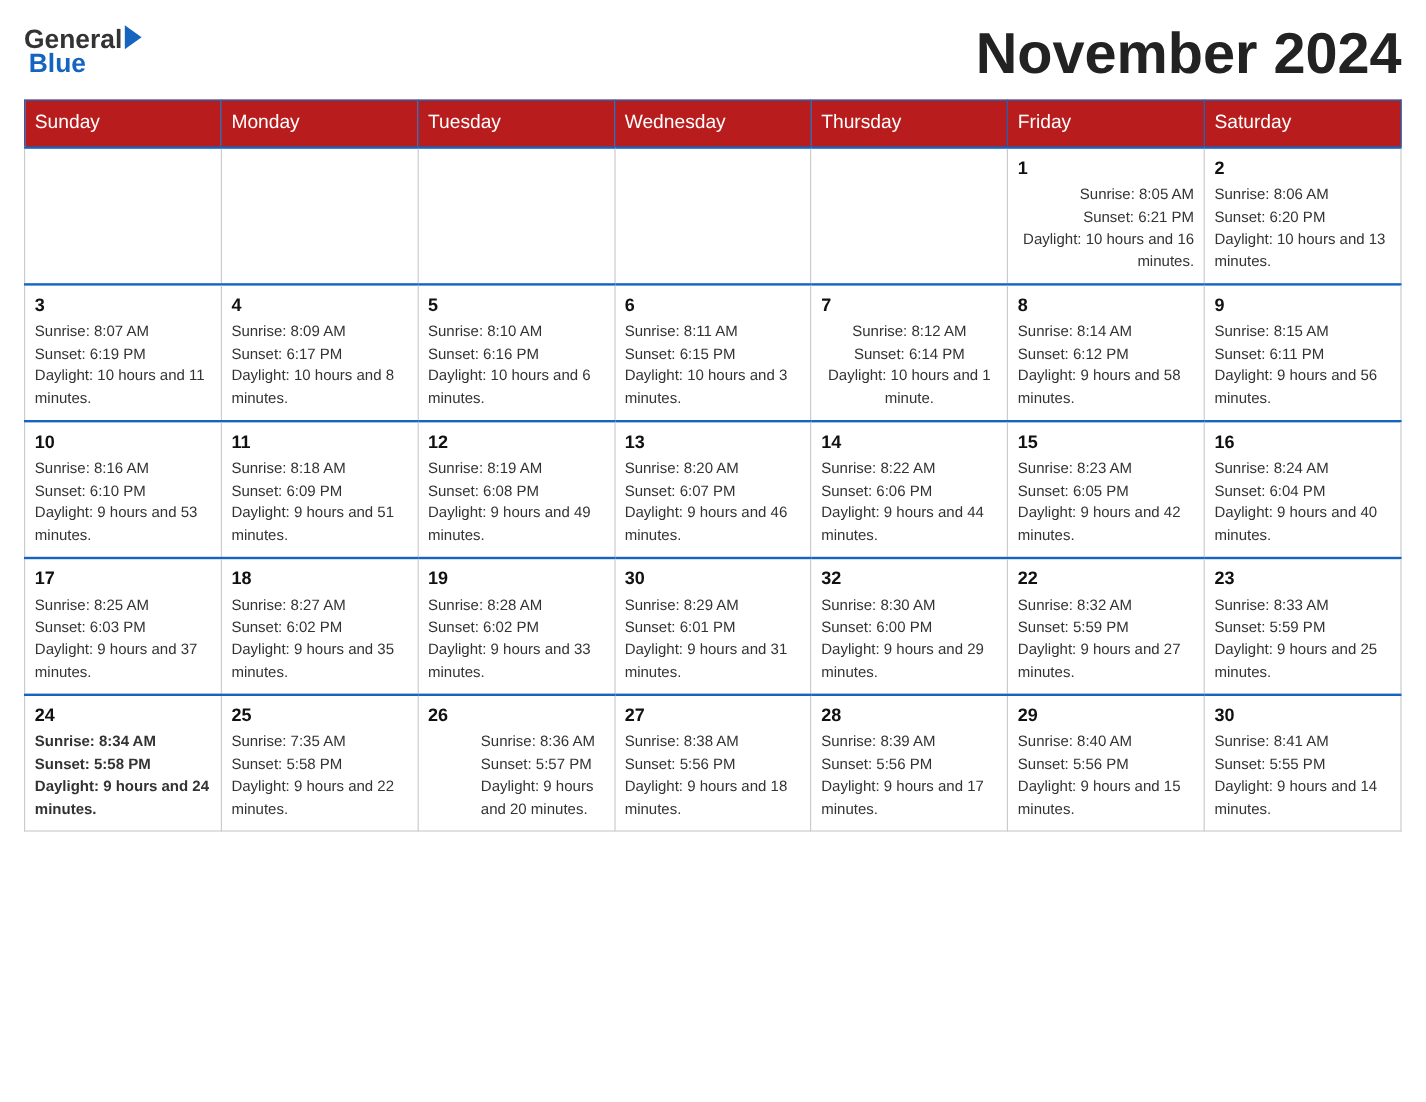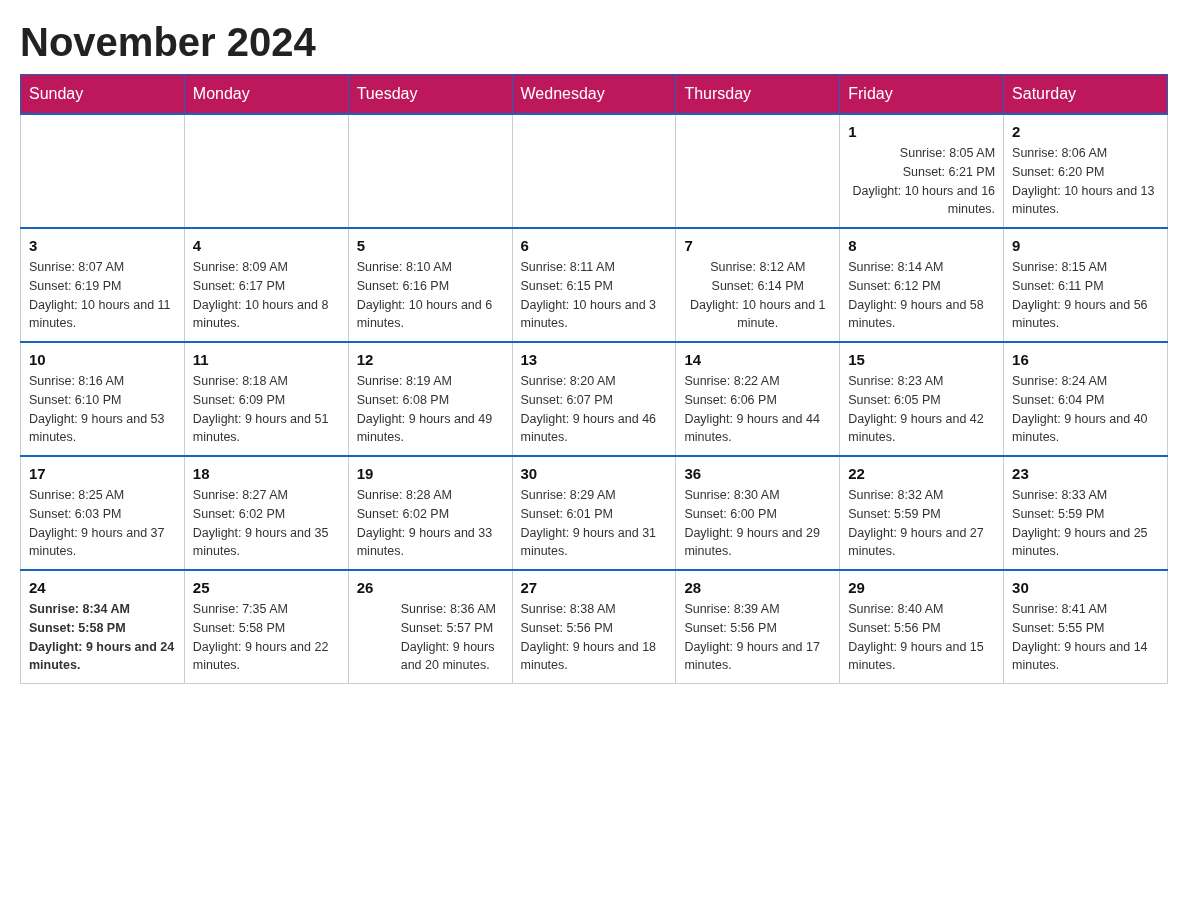--- a/index.html
+++ b/index.html
@@ -29,37 +29,37 @@
       border-bottom: 10px solid transparent;
       display: inline-block;
       margin-left: 2px;
       vertical-align: middle;
       margin-top: -4px;
     }
     .title-block {
       text-align: right;
     }
     .month-title {
-      font-size: 40px;
+      font-size: 48px;
       font-weight: bold;
       color: #222;
       line-height: 1.1;
     }
     .location-title {
       font-size: 22px;
       color: #444;
       margin-top: 4px;
     }
     .calendar {
       width: 100%;
       border-collapse: collapse;
       margin-top: 10px;
     }
     .calendar th {
-      background: #be185d;
+      background: #b91c1c;
       color: #fff;
       padding: 10px 8px;
       font-size: 16px;
       font-weight: normal;
       text-align: left;
       border: 1px solid #1565c0;
     }
     .calendar td {
       vertical-align: top;
       padding: 8px;
@@ -105,20 +105,27 @@
       font-weight: bold;
       color: #1565c0;
       margin-left: 4px;
       margin-top: -6px;
     }
   </style>
 </head>
 <body>
 
 <div class="header">
+  <div class="logo-wrapper">
+    <div class="logo-line1">
+      <span class="logo-text">General</span>
+      <span class="logo-arrow"></span>
+    </div>
+    <div class="logo-line2">Blue</div>
+  </div>
   <div class="title-block">
     <div class="month-title">November 2024</div>
   </div>
 </div>
 
 <table class="calendar">
   <thead>
     <tr>
     <th>Sunday</th>
         <th>Monday</th>
@@ -256,21 +263,21 @@
 Sunset: 6:02 PM
 Daylight: 9 hours and 33 minutes.</div>
         </td>
         <td>
           <span class="day-number">30</span>
           <div class="day-info" style="white-space: pre-line;">Sunrise: 8:29 AM
 Sunset: 6:01 PM
 Daylight: 9 hours and 31 minutes.</div>
         </td>
         <td>
-          <span class="day-number">36</span>
+          <span class="day-number">32</span>
           <div class="day-info" style="white-space: pre-line;">Sunrise: 8:30 AM
 Sunset: 6:00 PM
 Daylight: 9 hours and 29 minutes.</div>
         </td>
         <td>
           <span class="day-number">22</span>
           <div class="day-info" style="white-space: pre-line;">Sunrise: 8:32 AM
 Sunset: 5:59 PM
 Daylight: 9 hours and 27 minutes.</div>
         </td>

